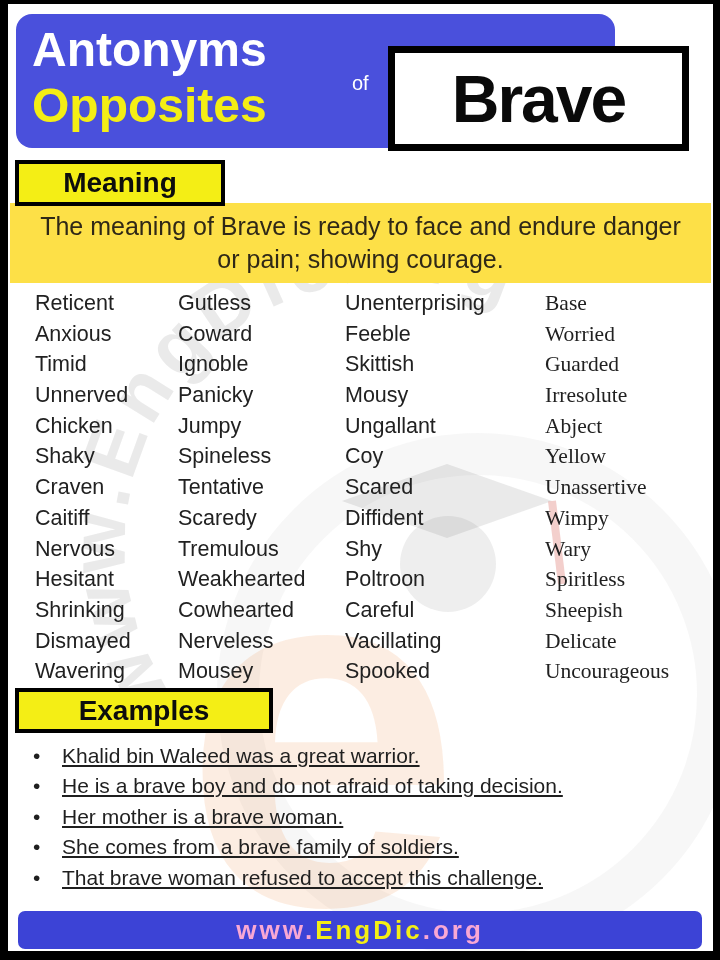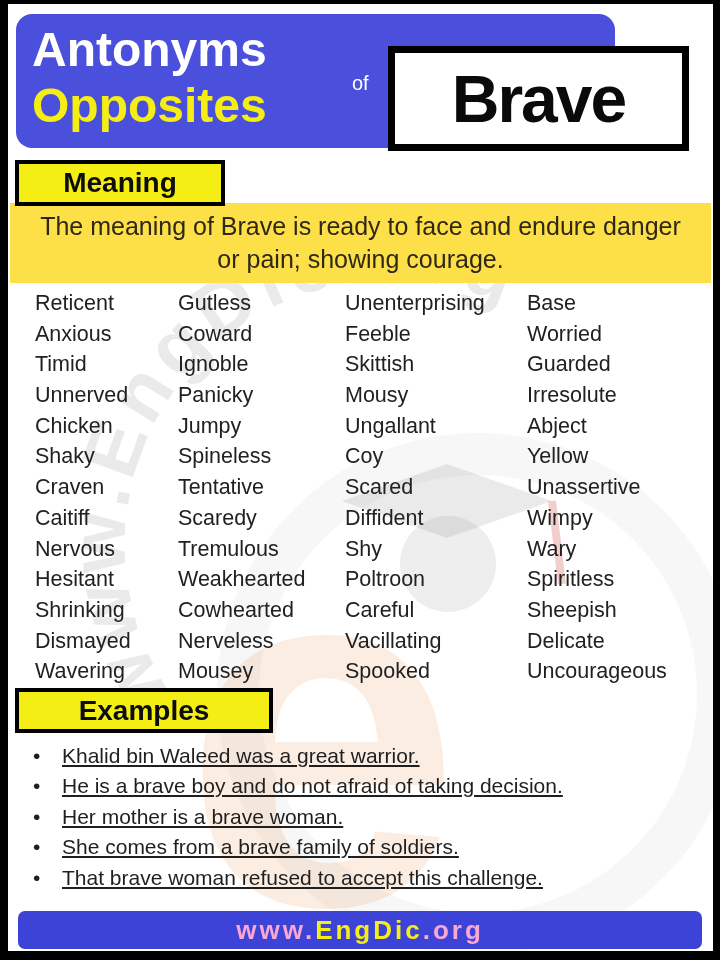--- a/index.html
+++ b/index.html
@@ -59,21 +59,21 @@
   .meaning-box p {
     font-size: 25px; line-height: 33px; color: #2f2817;
     text-align: center; padding: 0 28px;
   }
 
   
   .col { position: absolute; top: 284px; z-index: 1; }
   .col-1 { left: 27px; }
   .col-2 { left: 170px; }
   .col-3 { left: 337px; }
-  .col-4 { left: 519px; }
+  .col-4 { left: 537px; font-family: Liberation Serif, serif; }
   .word {
     height: 30.7px; line-height: 30.7px;
     font-size: 21.5px; color: #212121; white-space: nowrap;
   }
 
   
   .examples-list { position: absolute; left: 0; top: 737px; width: 705px; list-style: none; z-index: 1; }
   .example-item {
     position: relative; height: 30.4px; line-height: 30.4px;
     font-size: 21px; color: #1f1f1f; padding-left: 54px; white-space: nowrap; text-decoration: underline;

